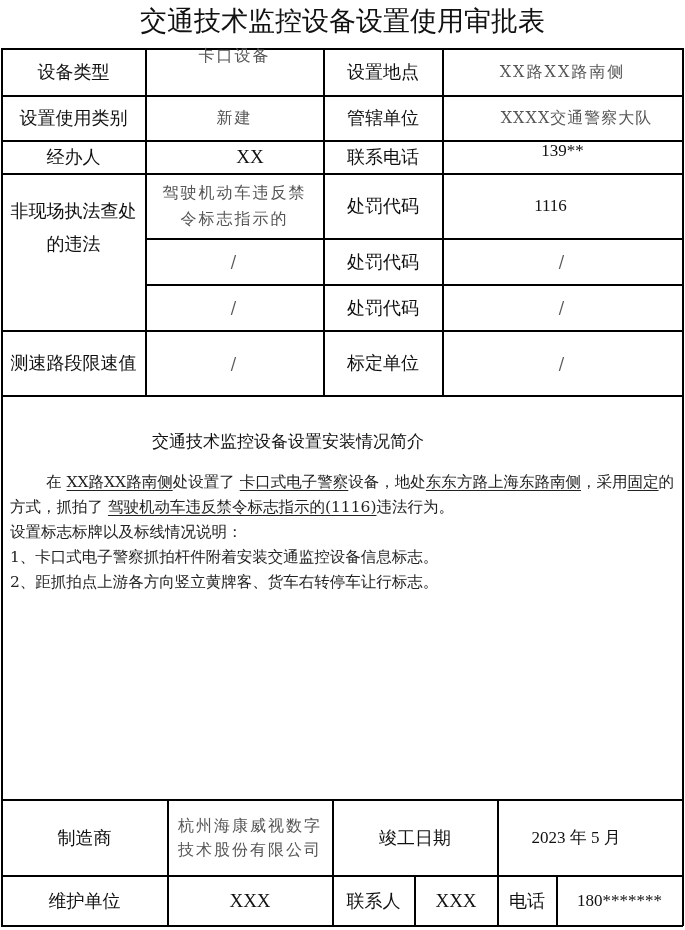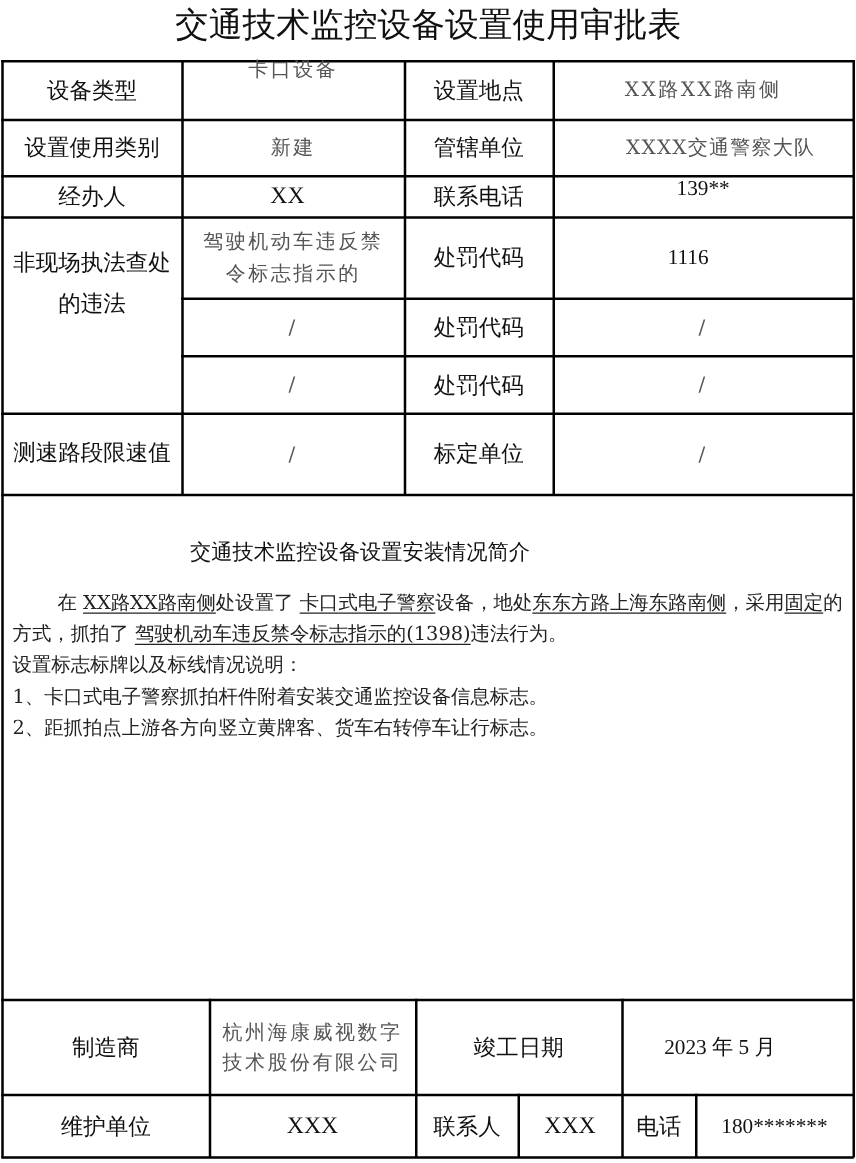--- a/index.html
+++ b/index.html
@@ -71,21 +71,21 @@
 <div class="cell serif" style="left:146px;top:33px;width:177px;height:46px;">卡口设备</div>
 <div class="cell" style="left:324px;top:49px;width:118px;height:46px;">设置地点</div>
 <div class="cell serif" style="left:443px;top:49px;width:239px;height:46px;">XX路XX路南侧</div>
 
 <div class="cell" style="left:2px;top:96px;width:143px;height:44px;">设置使用类别</div>
 <div class="cell serif" style="left:146px;top:96px;width:177px;height:44px;">新建</div>
 <div class="cell" style="left:324px;top:96px;width:118px;height:44px;">管辖单位</div>
 <div class="cell serif" style="left:443px;top:96px;width:239px;height:44px;letter-spacing:1px;padding-left:28px;">XXXX交通警察大队</div>
 
 <div class="cell" style="left:2px;top:141px;width:143px;height:32px;">经办人</div>
-<div class="cell xx" style="left:128px;top:141px;width:204px;height:32px;text-align:center;">XX</div>
+<div class="cell xx" style="left:148px;top:141px;width:204px;height:32px;text-align:center;">XX</div>
 <div class="cell" style="left:324px;top:141px;width:118px;height:32px;">联系电话</div>
 <div class="cell num" style="left:443px;top:141px;width:239px;height:20px;">139**</div>
 
 <div class="cell wrap2" style="left:2px;top:174px;width:143px;height:156px;align-items:flex-start;padding-top:20px;line-height:33px;">非现场执法查处的违法</div>
 
 <div class="cell serif wrap2" style="left:146px;top:174px;width:177px;height:64px;">驾驶机动车违反禁令标志指示的</div>
 <div class="cell" style="left:324px;top:174px;width:118px;height:64px;">处罚代码</div>
 <div class="cell num" style="left:443px;top:174px;width:215px;height:64px;">1116</div>
 
 <div class="cell serif" style="left:146px;top:239px;width:177px;height:45px;">/</div>
@@ -96,21 +96,21 @@
 <div class="cell" style="left:324px;top:285px;width:118px;height:45px;">处罚代码</div>
 <div class="cell serif" style="left:443px;top:285px;width:239px;height:45px;">/</div>
 
 <div class="cell wrap2" style="left:2px;top:331px;width:143px;height:64px;line-height:30px;">测速路段限速值</div>
 <div class="cell serif" style="left:146px;top:331px;width:177px;height:64px;">/</div>
 <div class="cell" style="left:324px;top:331px;width:118px;height:64px;">标定单位</div>
 <div class="cell serif" style="left:443px;top:331px;width:239px;height:64px;">/</div>
 
 <div class="intro-title">交通技术监控设备设置安装情况简介</div>
 <div class="para">
-  <p class="indent"><span>在</span> <span class="u">XX路XX路南侧</span><span>处设置了</span> <span class="u">卡口式电子警察</span><span>设备，地处</span><span class="u">东东方路上海东路南侧</span><span>，采用</span><span class="u">固定</span><span>的方式，抓拍了</span> <span class="u">驾驶机动车违反禁令标志指示的(1398)</span><span>违法行为。</span></p>
+  <p class="indent"><span>在</span> <span class="u">XX路XX路南侧</span><span>处设置了</span> <span class="u">卡口式电子警察</span><span>设备，地处</span><span class="u">东东方路上海东路南侧</span><span>，采用</span><span class="u">固定</span><span>的方式，抓拍了</span> <span class="u">驾驶机动车违反禁令标志指示的(1116)</span><span>违法行为。</span></p>
   <p>设置标志标牌以及标线情况说明：</p>
   <p>1、卡口式电子警察抓拍杆件附着安装交通监控设备信息标志。</p>
   <p>2、距抓拍点上游各方向竖立黄牌客、货车右转停车让行标志。</p>
 </div>
 
 <div class="cell" style="left:2px;top:800px;width:165px;height:75px;">制造商</div>
 <div class="cell serif" style="left:168px;top:800px;width:164px;height:75px;line-height:24px;padding:0 2px;">杭州海康威视数字技术股份有限公司</div>
 <div class="cell" style="left:333px;top:800px;width:164px;height:75px;">竣工日期</div>
 <div class="cell num" style="left:498px;top:800px;width:156px;height:75px;font-family:Liberation Serif, serif;">2023 年 5 月</div>
 

